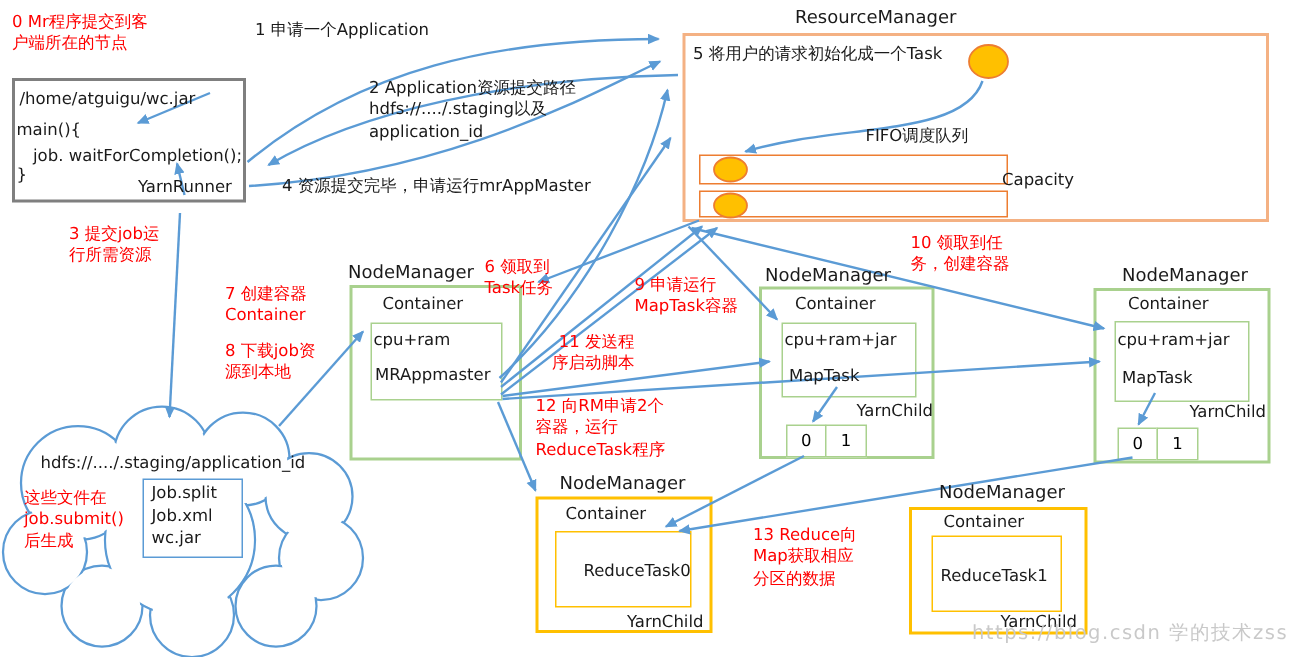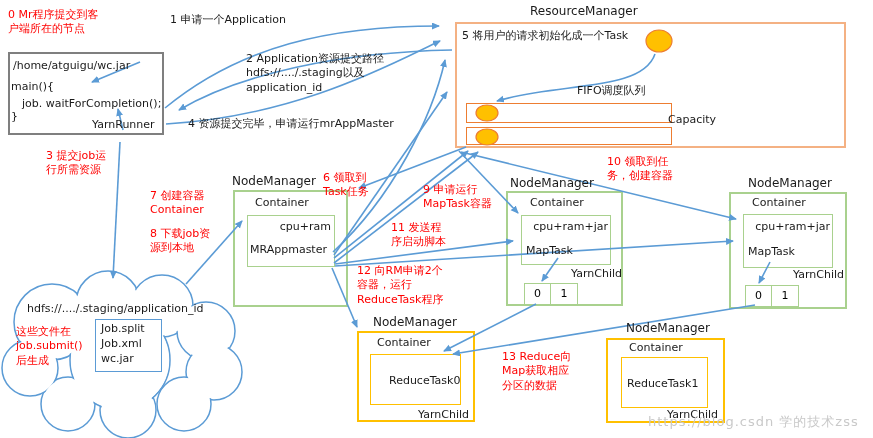--- a/index.html
+++ b/index.html
@@ -16,21 +16,21 @@
   .b-green{border-color:#A9D18E;}
   .b-gold{border-color:#FFC000;}
   .b-blue{border-color:#5B9BD5;border-width:1.5px;}
   svg{position:absolute;left:0;top:0;pointer-events:none;}
   #arrows{z-index:30;}
   #cloudlayer{z-index:5;}
   .boxlayer{z-index:10;}
   .txtlayer{z-index:40;}
   .slot{position:absolute;border:1.5px solid #A9D18E;background:#fff;box-sizing:border-box;
         text-align:center;font-size:11px;line-height:19px;z-index:12;}
-  .right{text-align:right;}
+  .right{text-align:left;}
   .wm{font-size:13px;letter-spacing:1px;}
 </style>
 </head>
 <body>
 
 <div id="canvas">
 
   <svg id="cloudlayer" width="873" height="438" viewBox="0 0 873 438">
     <g stroke="#5B9BD5" stroke-width="1.5" fill="#ffffff">
       <circle cx="52" cy="322" r="38"></circle>
@@ -146,21 +146,21 @@
   <div class="abs t red txtlayer" style="left:323px;top:147px;margin-top:24px;">6 领取到
 Task任务</div>
   <div class="abs t red txtlayer" style="left:150px;top:189px;">7 创建容器
 Container</div>
   <div class="abs t red txtlayer" style="left:150px;top:227px;">8 下载job资
 源到本地</div>
   <div class="abs t red txtlayer" style="left:423px;top:183px;">9 申请运行
 MapTask容器</div>
   <div class="abs t red txtlayer" style="left:607px;top:155px;">10 领取到任
 务，创建容器</div>
-  <div class="abs t red txtlayer" style="left:391px;top:221px;">11 发送程
+  <div class="abs t red txtlayer" style="left:368px;top:221px;text-align:right;">11 发送程
 序启动脚本</div>
   <div class="abs t red txtlayer" style="left:357px;top:264px;">12 向RM申请2个
 容器，运行
 ReduceTask程序</div>
   <div class="abs t red txtlayer" style="left:502px;top:350px;">13 Reduce向
 Map获取相应
 分区的数据</div>
 
   <div class="abs t txtlayer" style="left:232px;top:174px;font-size:12px;">NodeManager</div>
   <div class="abs t txtlayer" style="left:255px;top:196px;">Container</div>

